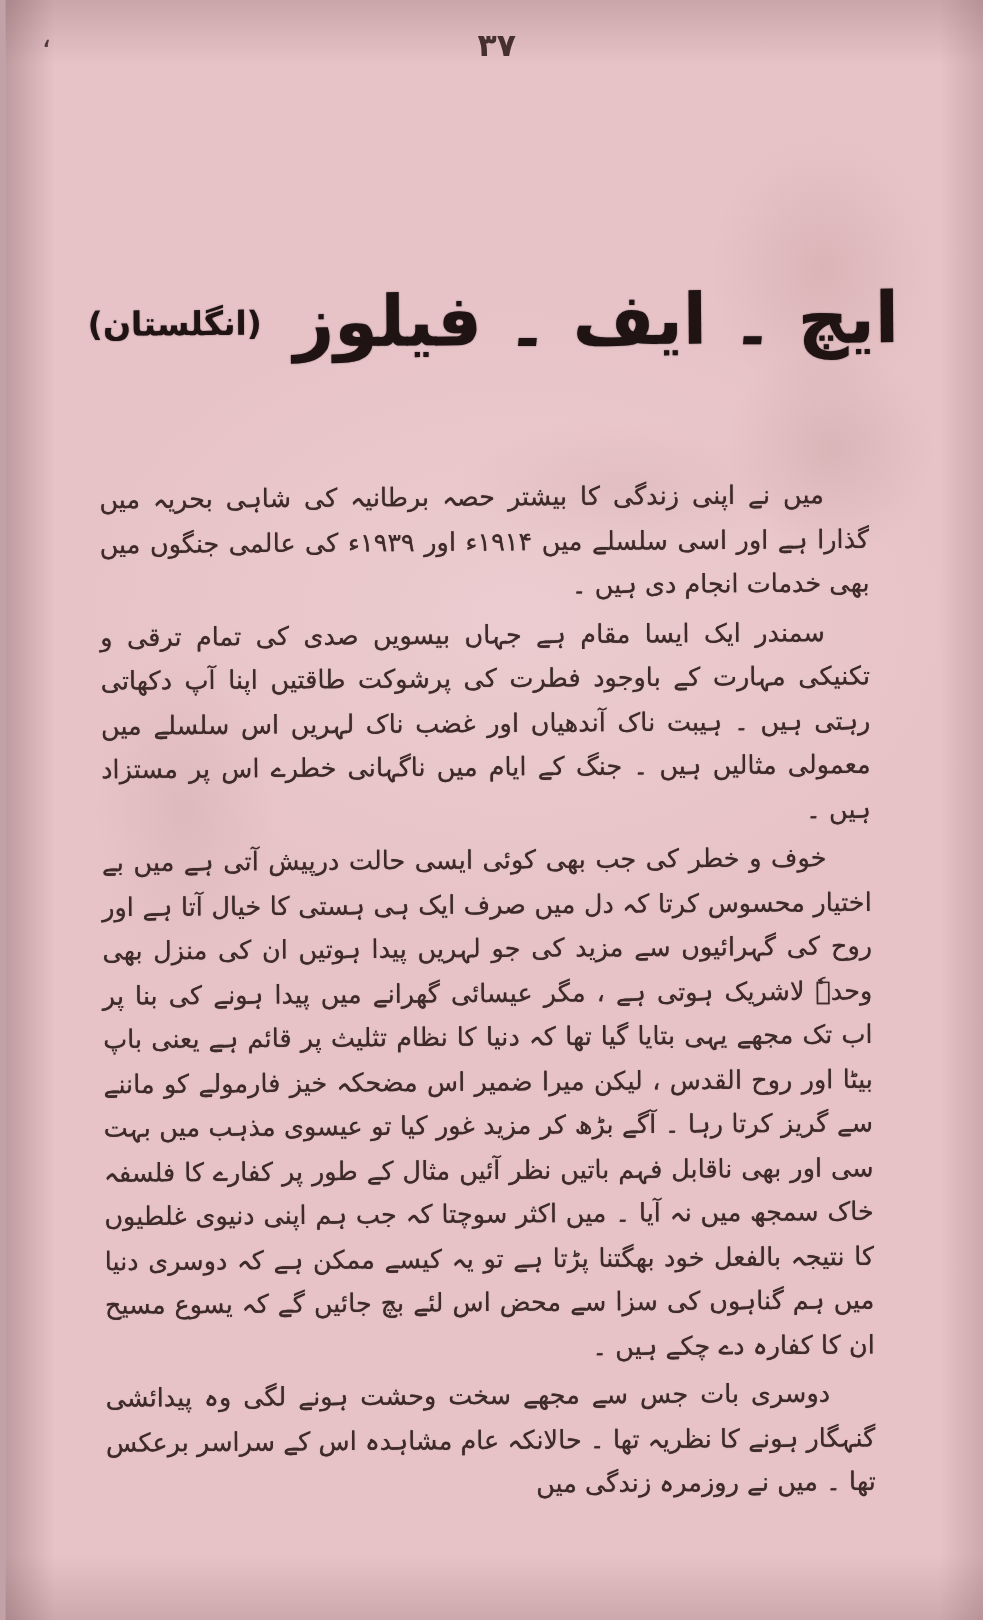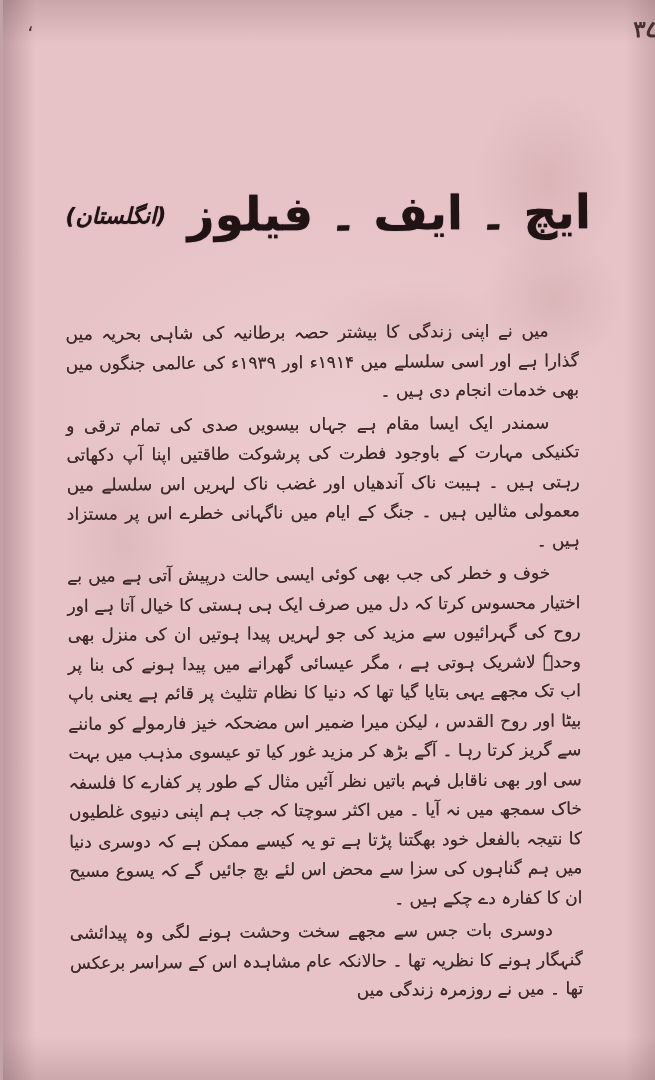--- a/index.html
+++ b/index.html
@@ -36,26 +36,25 @@
     top: 12px;
     font-size: 20px;
     color: #4e3a3c;
     direction: ltr;
   }
   .page-number {
     position: absolute;
     top: 18px;
     left: 0;
     right: 0;
-    text-align: right;
+    text-align: center;
     font-size: 21px;
     font-weight: bold;
     color: #45302f;
     letter-spacing: 2px;
-    font-family: Liberation Serif, serif;
   }
   .content {
     position: absolute;
     inset: 0;
     transform: rotate(-0.4deg);
   }
   .title {
     position: absolute;
     top: 186px;
     left: 0;
@@ -70,21 +69,20 @@
   }
   .title-main {
     font-size: 47px;
     letter-spacing: 1px;
   }
   .title-sub {
     font-size: 22px;
     font-weight: bold;
     margin-right: 10px;
     vertical-align: 8px;
-    font-style: italic;
   }
   .body-text {
     position: absolute;
     top: 318px;
     right: 78px;
     left: 64px;
     direction: rtl;
     text-align: justify;
     color: #3e2b29;
     font-size: 17px;

